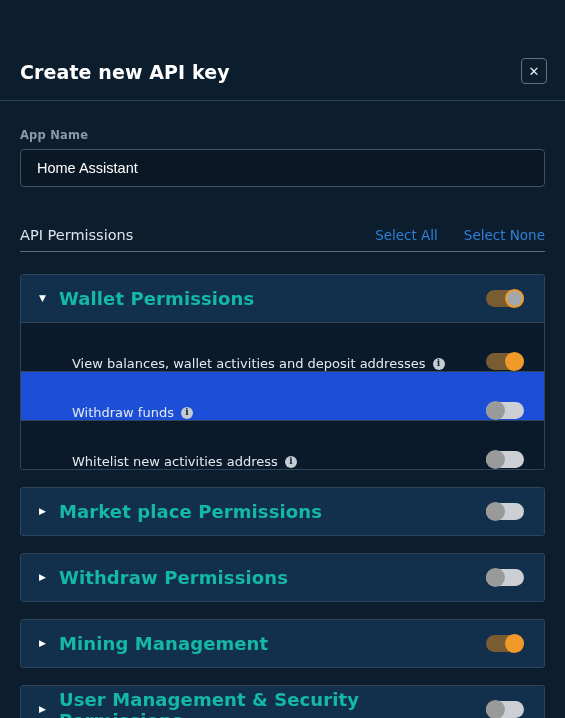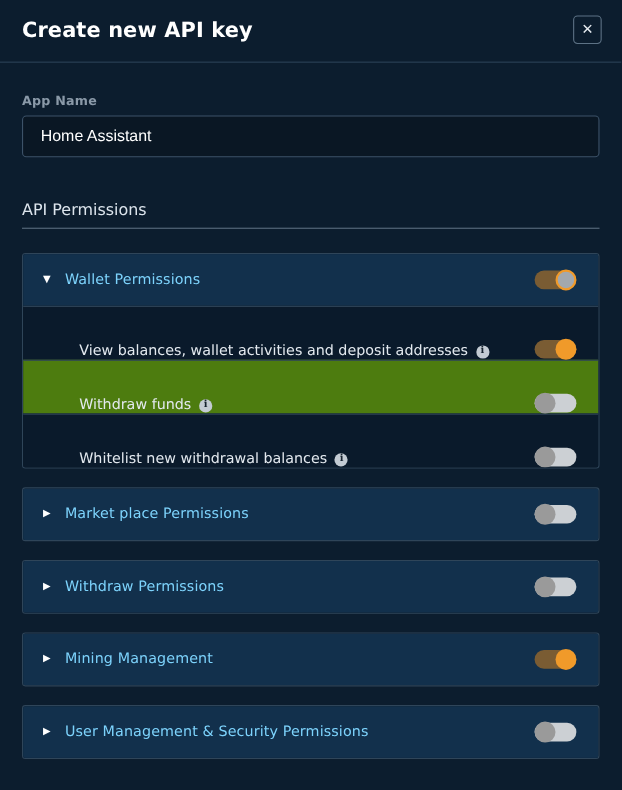--- a/index.html
+++ b/index.html
@@ -18,20 +18,21 @@
 
   
   .modal-header {
     position: relative;
     height: 57px;
     border-bottom: 1px solid #2b4257;
     display: flex;
     align-items: center;
     padding: 0 20px;
     background: #0c1d2e;
+    margin-top: 44px;
   }
 
   .modal-title {
     font-size: 19px;
     font-weight: bold;
     color: #ffffff;
     letter-spacing: 0.1px;
   }
 
   .close-button {
@@ -131,38 +132,38 @@
     flex: 0 0 12px;
     color: #ffffff;
     font-size: 9px;
     line-height: 1;
     margin-right: 8px;
     display: flex;
     align-items: center;
   }
 
   .card-title {
-    font-size: 13px;
-    font-weight: normal;
-    color: #7dd3fc;
+    font-size: 18px;
+    font-weight: bold;
+    color: #14b8a6;
     flex: 1;
     letter-spacing: 0.1px;
   }
 
   
   .sub-row {
     height: 49px;
     display: flex;
     align-items: flex-end;
     padding: 0 20px 0 51px;
     border-top: 1px solid #2f4559;
   }
 
   .sub-row.dark  { background: #0a1a2b; }
-  .sub-row.light { background: #4d7c0f; }
+  .sub-row.light { background: #1d4ed8; }
 
   .sub-label {
     font-size: 13px;
     color: #e3e9ef;
     flex: 1;
     display: flex;
     align-items: center;
     gap: 7px;
   }
 
@@ -235,20 +236,24 @@
   </div>
 </div>
 
 <div class="modal-body">
 
   <div class="field-label">App Name</div>
   <input class="app-name-input" type="text" value="Home Assistant" placeholder="App Name" style="">
 
   <div class="perm-head">
     <div class="perm-head-title">API Permissions</div>
+    <div class="perm-head-links">
+      <span class="perm-link">Select All</span>
+      <span class="perm-link">Select None</span>
+    </div>
   </div>
 
   <div class="cards" id="cards">
       <div class="perm-card">
         <div class="card-header">
           <span class="caret">▼</span>
           <span class="card-title">Wallet Permissions</span>
           <div class="toggle partial">
             <div class="track"></div>
             <div class="knob"></div>
@@ -269,21 +274,21 @@
             <span>Withdraw funds</span>
             <span class="info-icon">i</span>
           </div>
           <div class="toggle off">
             <div class="track"></div>
             <div class="knob"></div>
           </div>
         </div>
         <div class="sub-row dark">
           <div class="sub-label">
-            <span>Whitelist new withdrawal balances</span>
+            <span>Whitelist new activities address</span>
             <span class="info-icon">i</span>
           </div>
           <div class="toggle off">
             <div class="track"></div>
             <div class="knob"></div>
           </div>
         </div>
       </div>
       <div class="perm-card">
         <div class="card-header">

